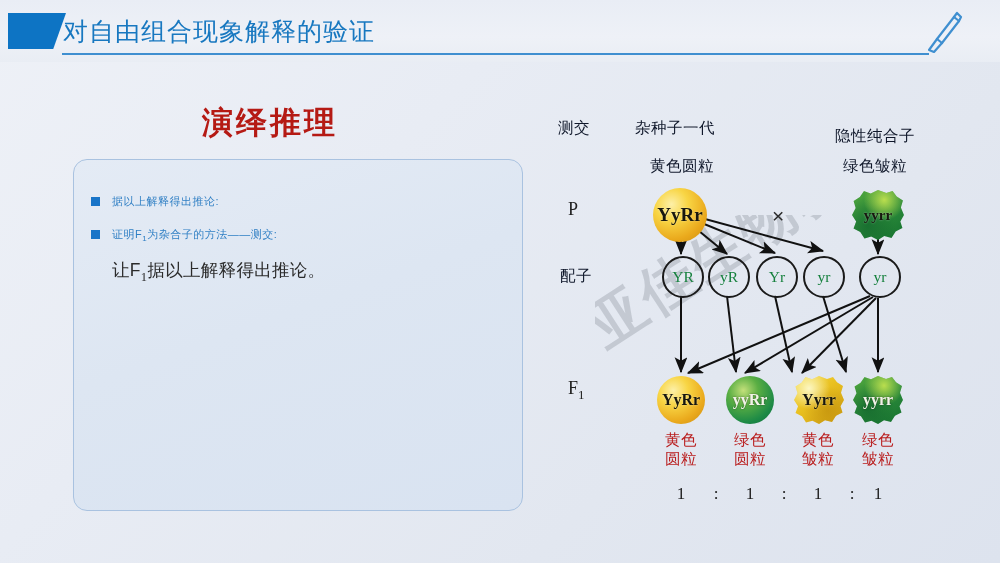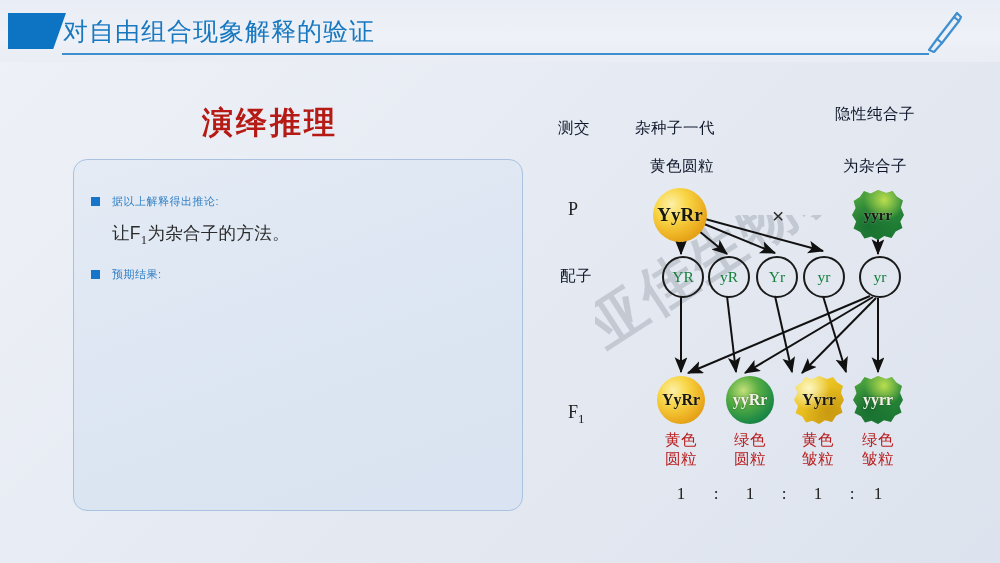--- a/index.html
+++ b/index.html
@@ -269,26 +269,26 @@
 
 <div id="content-box"></div>
 
 <div id="bullet-list">
 
   <div class="bullet-row">
     <div class="bullet-sq"></div>
     <div class="bullet-head">据以上解释得出推论:</div>
   </div>
 
-  <div class="bullet-body"><span>让F</span><span class="serif sub">1</span><span>为杂合子的方法。</span></div>
-
   <div class="bullet-row" style="margin-top:6px;">
     <div class="bullet-sq"></div>
-    <div class="bullet-head">预期结果:</div>
-  </div>
+    <div class="bullet-head"><span>证明F</span><span class="sub">1</span><span>为杂合子的方法——测交:</span></div>
+  </div>
+  <div class="bullet-body"><span>让F</span><span class="serif sub">1</span><span>据以上解释得出推论。</span></div>
+
 </div>
 
 <div id="watermark">
   <span>亚佳生物教学</span>
 </div>
 
 <div id="diagram">
 
   <svg class="arrows" viewBox="0 0 460 430">
     <defs>
@@ -312,28 +312,28 @@
 
       <path d="M330 200 L148 277"></path>
       <path d="M333 201 L205 277"></path>
       <path d="M336 202 L262 277"></path>
       <path d="M338 202 L338 276"></path>
     </g>
   </svg>
 
   <div class="d-label" style="left:18px; top:22px;">测交</div>
   <div class="d-label" style="left:95px; top:22px;">杂种子一代</div>
-  <div class="d-label" style="left:295px; top:8px;">隐性纯合子</div>
+  <div class="d-label" style="left:295px; top:30px;">隐性纯合子</div>
 
   <div class="d-label" style="left:110px; top:60px;">黄色圆粒</div>
-  <div class="d-label" style="left:303px; top:60px;">为杂合子</div>
+  <div class="d-label" style="left:303px; top:60px;">绿色皱粒</div>
 
   <div class="d-rowlabel" style="left:28px; top:103px;">P</div>
   <div class="d-label" style="left:20px; top:170px;">配子</div>
-  <div class="d-rowlabel" style="left:28px; top:306px;"><span>F</span><span class="sub">1</span></div>
+  <div class="d-rowlabel" style="left:28px; top:282px;"><span>F</span><span class="sub">1</span></div>
 
   <div class="seed round-yellow" style="left:113px; top:92px; width:54px; height:54px;">
     <span class="seed-txt" style="font-size:19px;">YyRr</span>
   </div>
   <div class="d-cross" style="left:232px; top:108px;">×</div>
   <div class="seed wrinkle wrinkle-green" style="left:312px; top:94px; width:52px; height:50px;">
     <span class="seed-txt" style="font-size:15px;">yyrr</span>
   </div>
 
   <div class="gamete" style="left:122px; top:160px;">YR</div>

